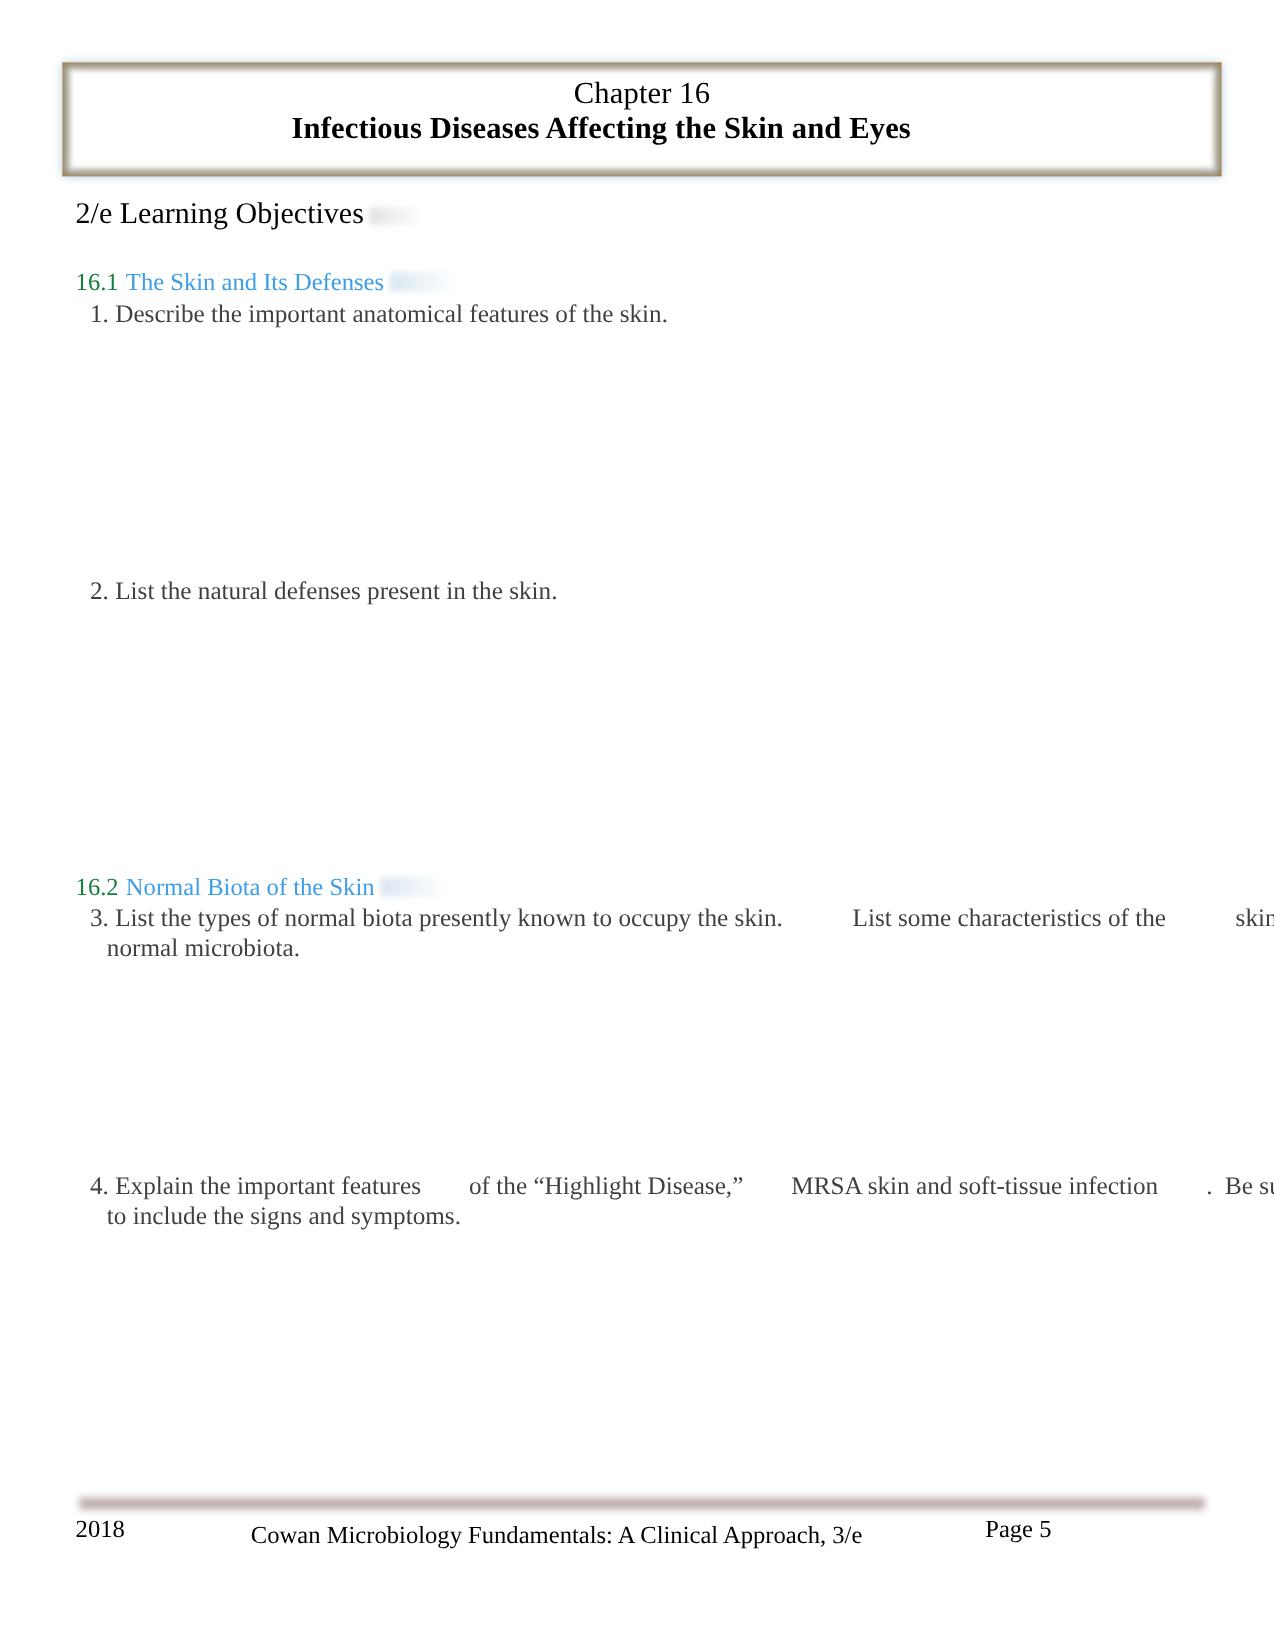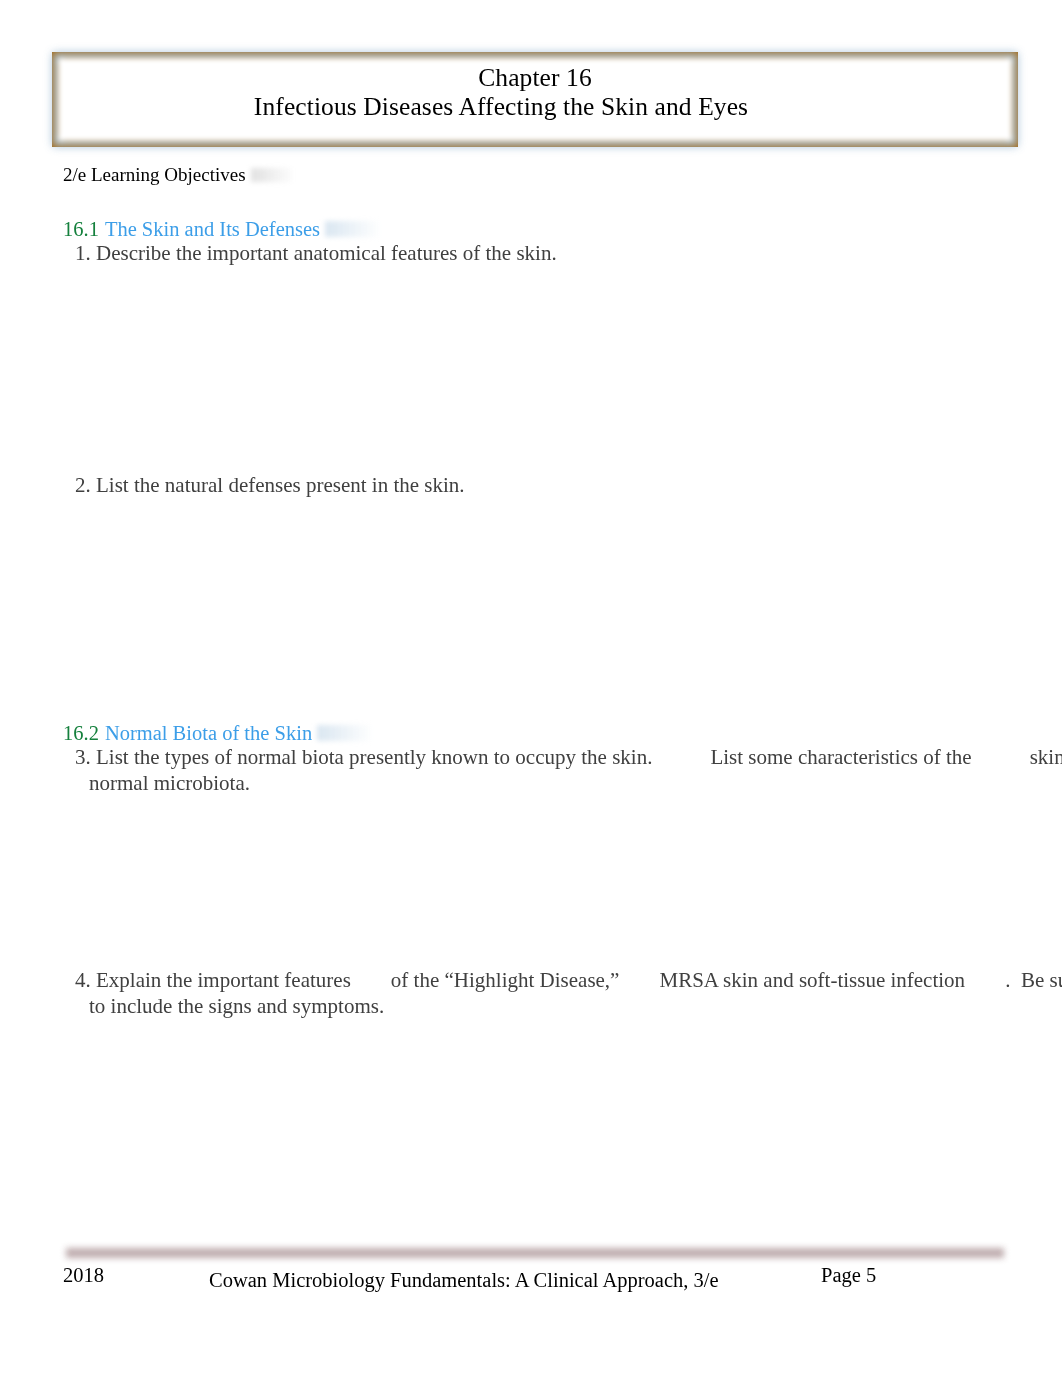--- a/index.html
+++ b/index.html
@@ -43,32 +43,32 @@
   #title-box .title-text {
     position: absolute;
     left: 0; right: 0;
     top: 12px;
     text-align: center;
     line-height: 1.12;
     font-size: 25.5px;
     letter-spacing: 0.1px;
   }
   #title-line-1 { display: block; }
-  #title-line-2 { display: block; padding-right: 68px; }
+  #title-line-2 { display: block; padding-right: 68px; font-weight: bold; }
 
   
   #content {
     position: absolute;
     left: 63px;
     top: 163px;
     width: 925px;
   }
 
   .intro-line {
-    font-size: 19px;
+    font-size: 25px;
     line-height: 1.25;
     position: relative;
     display: inline-block;
   }
   .smudge {
     display: inline-block;
     width: 42px;
     height: 14px;
     vertical-align: -1px;
     margin-left: 5px;

